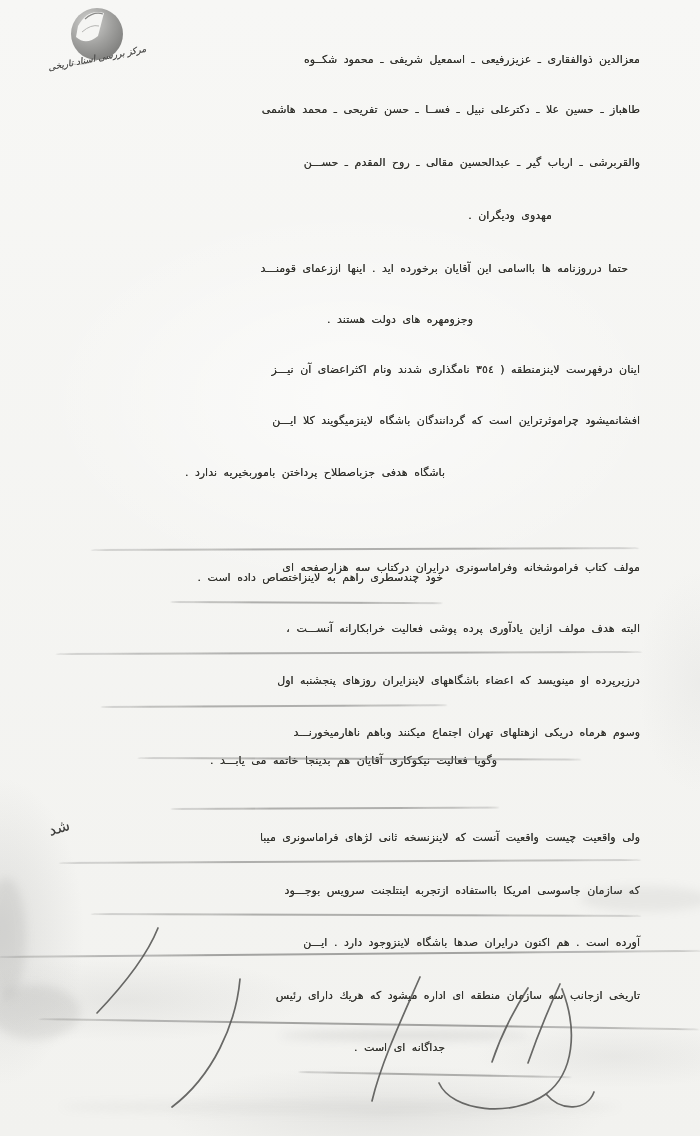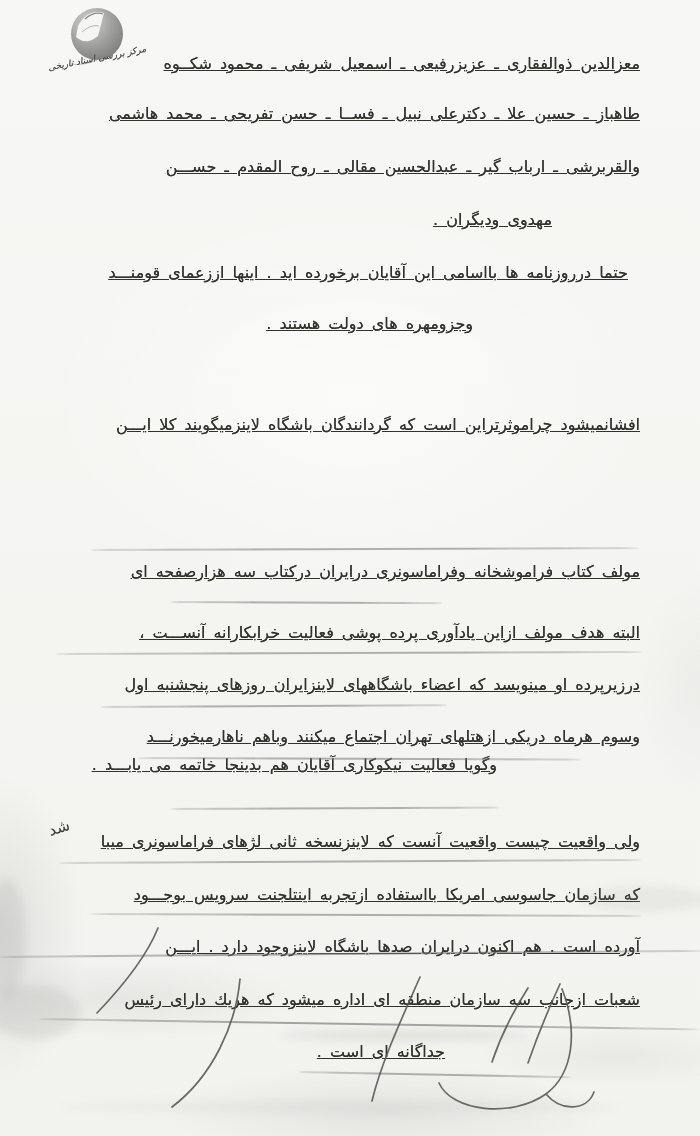--- a/index.html
+++ b/index.html
@@ -10,24 +10,23 @@
       radial-gradient(ellipse 120px 220px at 0% 82%, rgba(140,140,140,.20), transparent 70%),
       radial-gradient(ellipse 260px 60px at 18% 88%, rgba(150,150,150,.14), transparent 70%),
       radial-gradient(ellipse 320px 70px at 55% 98%, rgba(150,150,150,.16), transparent 70%),
       radial-gradient(ellipse 200px 45px at 88% 93%, rgba(160,160,160,.13), transparent 70%),
       radial-gradient(ellipse 90px 160px at 100% 60%, rgba(170,170,170,.10), transparent 70%),
       radial-gradient(ellipse 420px 260px at 50% 35%, rgba(255,255,255,.55), transparent 75%),
       linear-gradient(#f7f7f5,#f2f2ef);
   }
   .line{
     position:absolute;direction:rtl;white-space:nowrap;
-    font-family:"DejaVu Sans",sans-serif;font-size:16px;line-height:1.35;
+    font-family:"DejaVu Sans",sans-serif;font-size:11px;line-height:1.35;
     color:#32322d;text-shadow:0 0 .6px rgba(52,52,46,.85);
     word-spacing:3px;
-    text-decoration:underline;
   }
   .l0 {top:53px;  right:60px;}
   .l1 {top:103px; right:60px;text-align:right;}
   .l2 {top:156px; right:60px;}
   .l3 {top:209px; right:148px;}
   .l4 {top:262px; right:72px;}
   .l5 {top:313px; right:227px;}
   .l6 {top:363px; right:60px;}
   .l7 {top:414px; right:60px;}
   .l8 {top:466px; right:255px;}
@@ -99,30 +98,33 @@
     </svg>
     <div class="logo-caption">مرکز بررسی اسناد تاریخی</div>
   </div>
 
   <div class="line l0">معزالدين ذوالفقارى ـ عزيزرفيعى ـ اسمعيل شريفى ـ محمود شكــوه</div>
   <div class="line l1">طاهباز ـ حسين علا ـ دكترعلى نبيل ـ فســا ـ حسن تفريحى ـ محمد هاشمى</div>
   <div class="line l2">والقربرشى ـ ارباب گير ـ عبدالحسين مقالى ـ روح المقدم ـ حســـن</div>
   <div class="line l3">مهدوى وديگران .</div>
   <div class="line l4">حتما درروزنامه ها بااسامى اين آقايان برخورده ايد . اينها اززعماى قومنـــد</div>
   <div class="line l5">وجزومهره هاى دولت هستند .</div>
+  <div class="line l6">اينان درفهرست لاينزمنطقه ( ٣٥٤ نامگذارى شدند ونام اكثراعضاى آن نيـــز</div>
   <div class="line l7">افشانميشود چراموثرتراين است كه گردانندگان باشگاه لاينزميگويند كلا ايـــن</div>
+  <div class="line l8">باشگاه هدفى جزباصطلاح پرداختن باموربخيريه ندارد .</div>
   <div class="line l9">مولف كتاب فراموشخانه وفراماسونرى درايران دركتاب سه هزارصفحه اى</div>
+  <div class="line l10">خود چندسطرى راهم به لاينزاختصاص داده است .</div>
   <div class="line l11">البته هدف مولف ازاين يادآورى پرده پوشى فعاليت خرابكارانه آنســـت ،</div>
   <div class="line l12">درزيرپرده او مينويسد كه اعضاء باشگاههاى لاينزايران روزهاى پنجشنبه اول</div>
   <div class="line l13">وسوم هرماه دريكى ازهتلهاى تهران اجتماع ميكنند وباهم ناهارميخورنـــد</div>
   <div class="line l14">وگويا فعاليت نيكوكارى آقايان هم بدينجا خاتمه مى يابـــد .</div>
   <div class="line l15">ولى واقعيت چيست واقعيت آنست كه لاينزنسخه ثانى لژهاى فراماسونرى ميبا</div>
   <div class="line l16">كه سازمان جاسوسى امريكا بااستفاده ازتجربه اينتلجنت سرويس بوجـــود</div>
   <div class="line l17">آورده است . هم اكنون درايران صدها باشگاه لاينزوجود دارد . ايـــن</div>
-  <div class="line l18">شعبات ازجانب سه سازمان منطقه اى اداره ميشود كه هريك داراى رئيس</div>
+  <div class="line l18">تاریخی ازجانب سه سازمان منطقه اى اداره ميشود كه هريك داراى رئيس</div>
   <div class="line l19">جداگانه اى است .</div>
 
   <div class="hw">شد</div>
 
   <div class="pencil u-a"></div>
   <div class="pencil u-b"></div>
   <div class="pencil u-c"></div>
   <div class="pencil u-d"></div>
   <div class="pencil u-e"></div>
   <div class="pencil u-f"></div>

